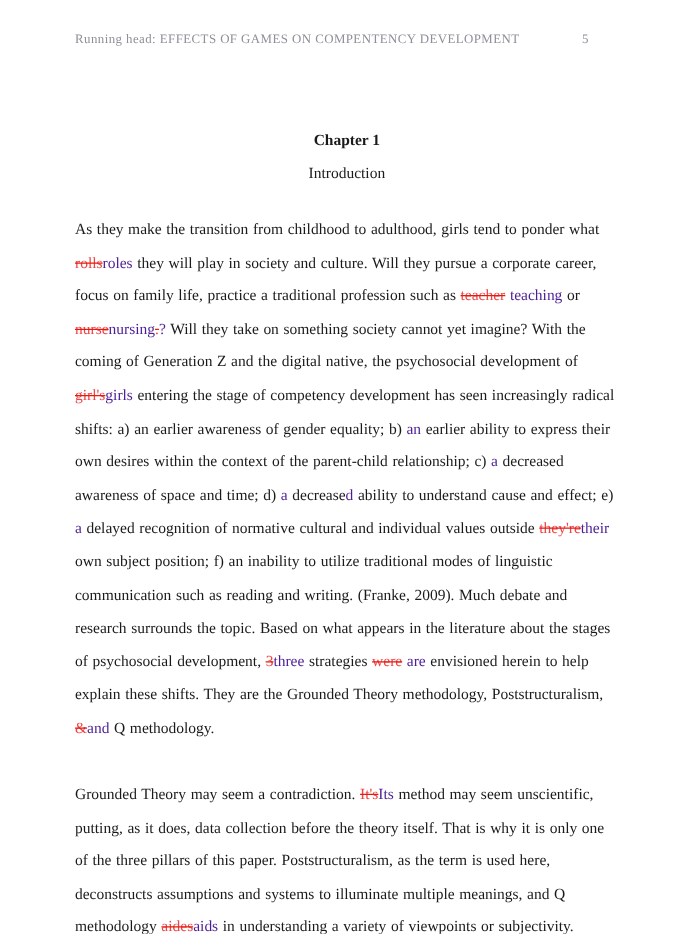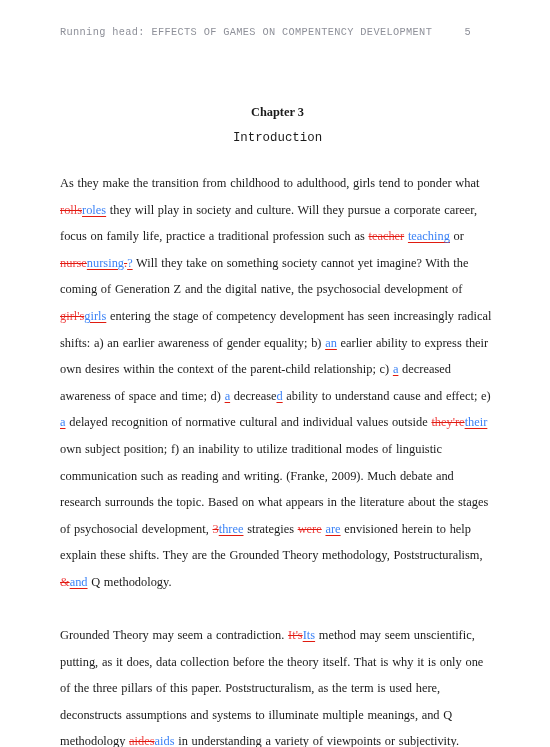--- a/index.html
+++ b/index.html
@@ -29,21 +29,20 @@
     position: absolute;
     top: 26px;
     left: 60px;
     width: 435px;
     display: flex;
     align-items: center;
     justify-content: space-between;
     font-size: 10.3px;
     letter-spacing: 0.35px;
     color: #8e9099;
-    font-family: Liberation Mono, monospace;
   }
   .running-header .rh-text {
     white-space: nowrap;
   }
   .running-header .rh-page {
     color: #8e9099;
     padding-right: 24px;
   }
 
   
@@ -55,21 +54,20 @@
     text-align: center;
     font-size: 12.4px;
   }
   .chapter-heading {
     top: 105px;
     font-weight: bold;
   }
   .section-heading {
     top: 131px;
     font-weight: normal;
-    font-family: Liberation Mono, monospace;
   }
 
   
   .body-block {
     position: absolute;
     left: 60px;
     top: 170px;
     width: 437px;
   }
   .para {
@@ -83,43 +81,42 @@
     margin-top: 26.6px;
   }
 
   
   .del {
     color: #ef4444;
     text-decoration: line-through;
     text-decoration-color: #e01b10;
   }
   .ins {
-    color: #3b82f6;
-    text-decoration: underline;
+    color: #4c1d95;
     text-decoration-color: #e01b10;
     text-underline-offset: 2px;
   }
   .spell {
     text-decoration-style: wavy;
     text-decoration-color: #e01b10;
     text-decoration-thickness: 1px;
     text-underline-offset: 1px;
   }
 </style>
 </head>
 <body>
 
 <div class="page">
 
   <div class="running-header">
     <span class="rh-text">Running head: EFFECTS OF GAMES ON COMPENTENCY DEVELOPMENT</span>
     <span class="rh-page">5</span>
   </div>
 
-  <div class="chapter-heading">Chapter 3</div>
+  <div class="chapter-heading">Chapter 1</div>
   <div class="section-heading">Introduction</div>
 
   <div class="body-block">
 
     <p class="para"><span>As they make the transition from childhood to adulthood, girls tend to ponder what </span><span class="del">rolls</span><span class="ins">roles</span><span> they will play in society and culture.  Will they pursue a corporate career, focus on family life, practice a traditional profession such as </span><span class="del">teacher</span> <span class="ins">teaching</span><span> or </span><span class="del">nurse</span><span class="ins">nursing</span><span class="del">.</span><span class="ins">?</span><span> Will they take on something society cannot yet imagine?  With the coming of Generation Z and the digital native, the psychosocial development of </span><span class="del">girl's</span><span class="ins">girls</span><span> entering the stage of competency development has seen increasingly radical shifts: a) an earlier awareness of gender equality; b) </span><span class="ins">an</span><span> earlier ability to express their own desires within the context of the parent-child relationship;  c) </span><span class="ins">a</span><span> decreased awareness of space and time; d) </span><span class="ins">a</span><span> decrease</span><span class="ins">d</span><span> ability to understand cause and effect; e) </span><span class="ins">a</span><span> delayed recognition of normative cultural and individual values outside </span><span class="del">they're</span><span class="ins">their</span><span> own subject position; f) an inability to utilize traditional modes of linguistic communication such as reading and writing. (</span><span class="spell">Franke</span><span>, 2009).  Much debate and research surrounds the topic.  Based on what appears in the literature about the stages of psychosocial development, </span><span class="del">3</span><span class="ins">three</span><span> strategies </span><span class="del">were</span> <span class="ins">are</span><span> envisioned herein to help explain these shifts. They are the Grounded Theory methodology, Poststructuralism, </span><span class="del">&amp;</span><span class="ins">and</span><span> Q methodology.</span></p>
 
     <p class="para"><span>Grounded Theory may seem a contradiction. </span><span class="del">It's</span><span class="ins">Its</span><span> method may seem unscientific, putting, as it does, data collection before the theory itself. That is why it is only one of the three pillars of this paper.  Poststructuralism, as the term is used here, deconstructs assumptions and systems to illuminate multiple meanings, and Q methodology </span><span class="del">aides</span><span class="ins">aids</span><span> in understanding a variety of viewpoints or subjectivity.</span></p>
 
   </div>
 </div>

